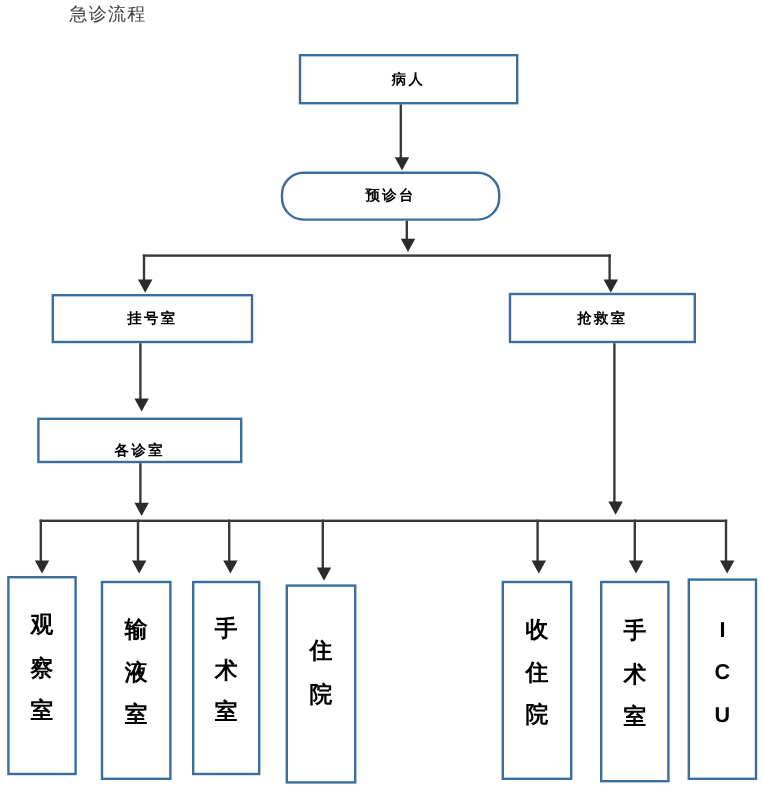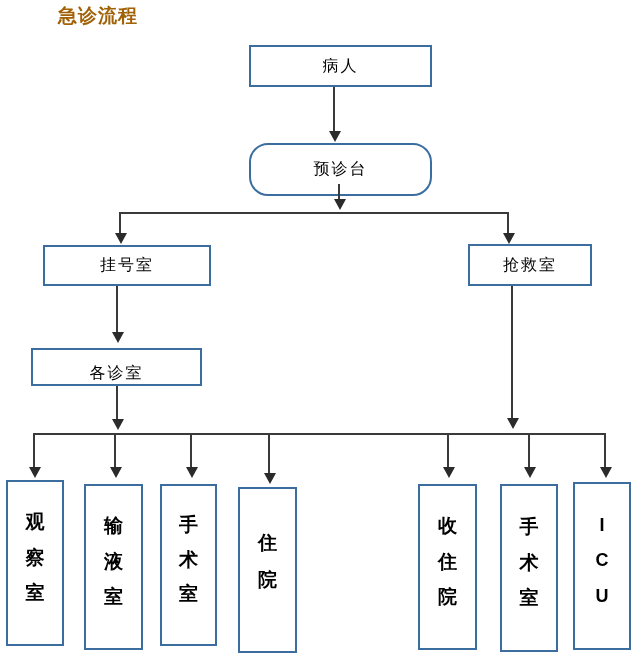--- a/index.html
+++ b/index.html
@@ -12,39 +12,39 @@
     width: 636px;
     height: 662px;
     background: #ffffff;
     overflow: hidden;
     font-family: "Liberation Serif", "DejaVu Serif", serif;
   }
   .title {
     position: absolute;
     left: 58px;
     top: 3px;
-    font-size: 19px;
-    font-weight: bold;
-    color: #a16207;
+    font-size: 15px;
+    font-weight: normal;
+    color: #404040;
     letter-spacing: 1px;
     white-space: nowrap;
   }
   .box {
     position: absolute;
     box-sizing: border-box;
     border: 2px solid #3b6e9e;
     background: #ffffff;
     display: flex;
     align-items: center;
     justify-content: center;
     color: #000000;
   }
   .box.horiz {
-    font-size: 16px;
-    font-weight: normal;
+    font-size: 12px;
+    font-weight: bold;
     letter-spacing: 2px;
   }
   .box.vert {
     flex-direction: column;
     justify-content: space-evenly;
     font-size: 19px;
     font-weight: bold;
     padding: 14px 0 26px 0;
   }
   .box.vert .ch {
@@ -83,39 +83,39 @@
 
   <div class="title">急诊流程</div>
 
   <div class="box horiz" style="left:249px; top:45px; width:183px; height:42px;">
     <span>病人</span>
   </div>
 
   <div class="vline" style="left:333px; top:87px; height:46px;"></div>
   <div class="arrowhead" style="left:329px; top:131px;"></div>
 
-  <div class="box horiz" style="left:249px; top:143px; width:183px; height:53px;border-radius:19px;">
+  <div class="box horiz" style="left:234px; top:143px; width:183px; height:41px;border-radius:19px;">
     <span>预诊台</span>
   </div>
 
   <div class="vline" style="left:338px; top:184px; height:16px;"></div>
   <div class="arrowhead" style="left:334px; top:199px;"></div>
   <div class="hline" style="left:119px; top:212px; width:390px;"></div>
 
   <div class="vline" style="left:119px; top:212px; height:22px;"></div>
   <div class="arrowhead" style="left:115px; top:233px;"></div>
 
   <div class="vline" style="left:507px; top:212px; height:22px;"></div>
   <div class="arrowhead" style="left:503px; top:233px;"></div>
 
   <div class="box horiz" style="left:28px; top:245px; width:168px; height:41px;margin-left:15px;">
     <span>挂号室</span>
   </div>
 
-  <div class="box horiz" style="left:424px; top:244px; width:124px; height:42px;margin-left:44px;">
+  <div class="box horiz" style="left:424px; top:244px; width:156px; height:42px;">
     <span>抢救室</span>
   </div>
 
   <div class="vline" style="left:116px; top:286px; height:47px;"></div>
   <div class="arrowhead" style="left:112px; top:332px;"></div>
 
   <div class="vline" style="left:511px; top:286px; height:133px;"></div>
   <div class="arrowhead" style="left:507px; top:418px;"></div>
 
   <div class="box horiz" style="left:31px; top:348px; width:171px; height:38px;align-items:flex-end;">

